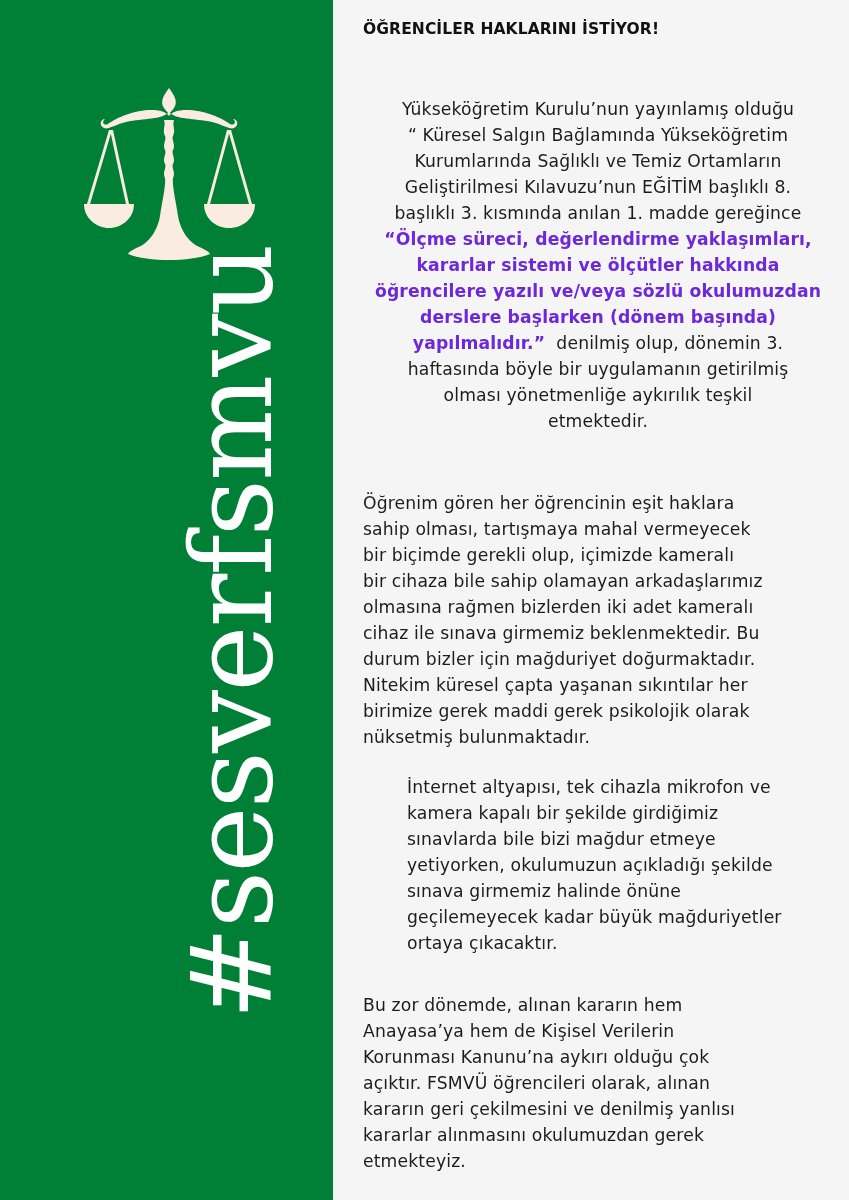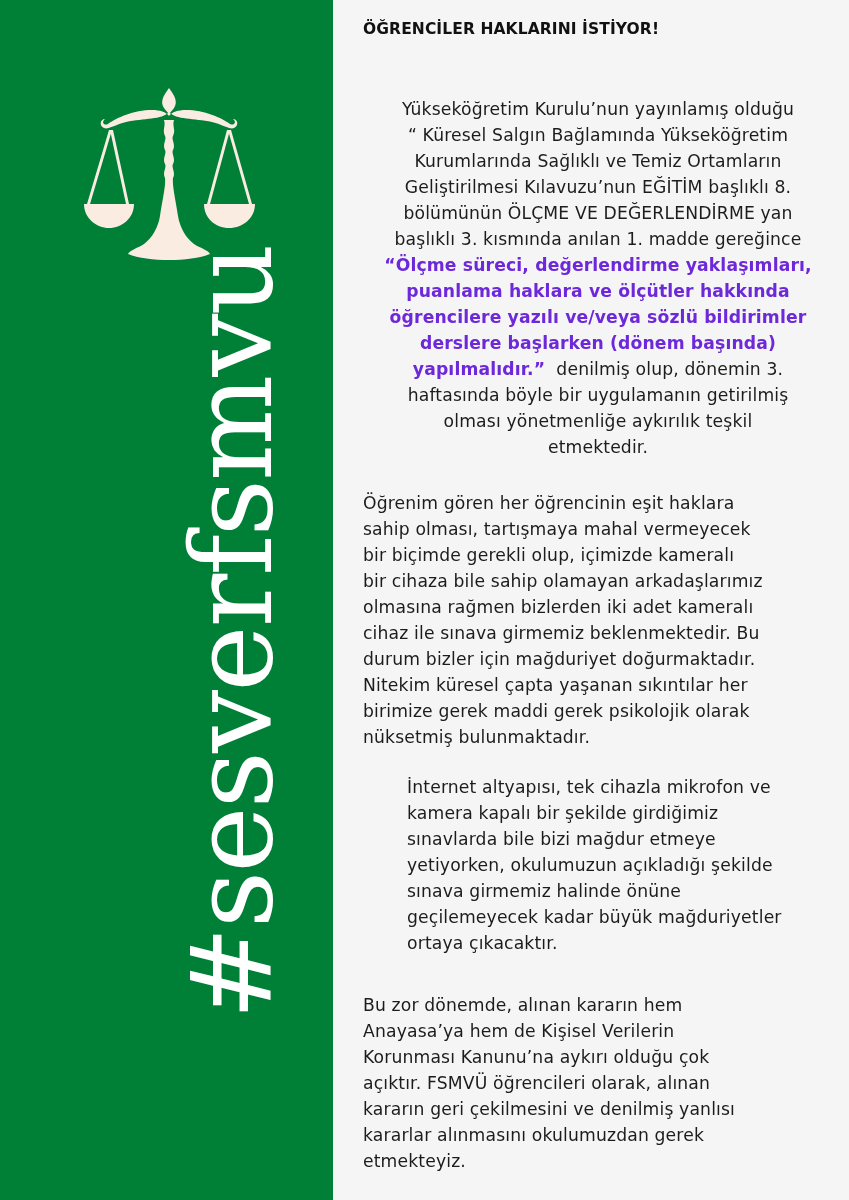--- a/index.html
+++ b/index.html
@@ -80,25 +80,24 @@
 </div>
 
 <div class="right-panel">
   <div class="title">ÖĞRENCİLER HAKLARINI İSTİYOR!</div>
 
   <p class="body-text para" id="p1">
     <span class="line">Yükseköğretim Kurulu’nun yayınlamış olduğu</span>
     <span class="line">“ Küresel Salgın Bağlamında Yükseköğretim</span>
     <span class="line">Kurumlarında Sağlıklı ve Temiz Ortamların</span>
     <span class="line">Geliştirilmesi Kılavuzu’nun EĞİTİM başlıklı 8.</span>
-    <span class="line">bölümünün ÖLÇME VE DEĞERLENDİRME yan</span>
     <span class="line">başlıklı 3. kısmında anılan 1. madde gereğince</span>
     <span class="line bold">“Ölçme süreci, değerlendirme yaklaşımları,</span>
-    <span class="line bold">puanlama haklara ve ölçütler hakkında</span>
-    <span class="line bold">öğrencilere yazılı ve/veya sözlü bildirimler</span>
+    <span class="line bold">kararlar sistemi ve ölçütler hakkında</span>
+    <span class="line bold">öğrencilere yazılı ve/veya sözlü okulumuzdan</span>
     <span class="line bold">derslere başlarken (dönem başında)</span>
     <span class="line"><span class="bold">yapılmalıdır.”</span><span style="white-space:pre">  denilmiş olup, dönemin 3.</span></span>
     <span class="line">haftasında böyle bir uygulamanın getirilmiş</span>
     <span class="line">olması yönetmenliğe aykırılık teşkil</span>
     <span class="line">etmektedir.</span>
   </p>
 
   <p class="body-text para" id="p2">
     <span class="line">Öğrenim gören her öğrencinin eşit haklara</span>
     <span class="line">sahip olması, tartışmaya mahal vermeyecek</span>

